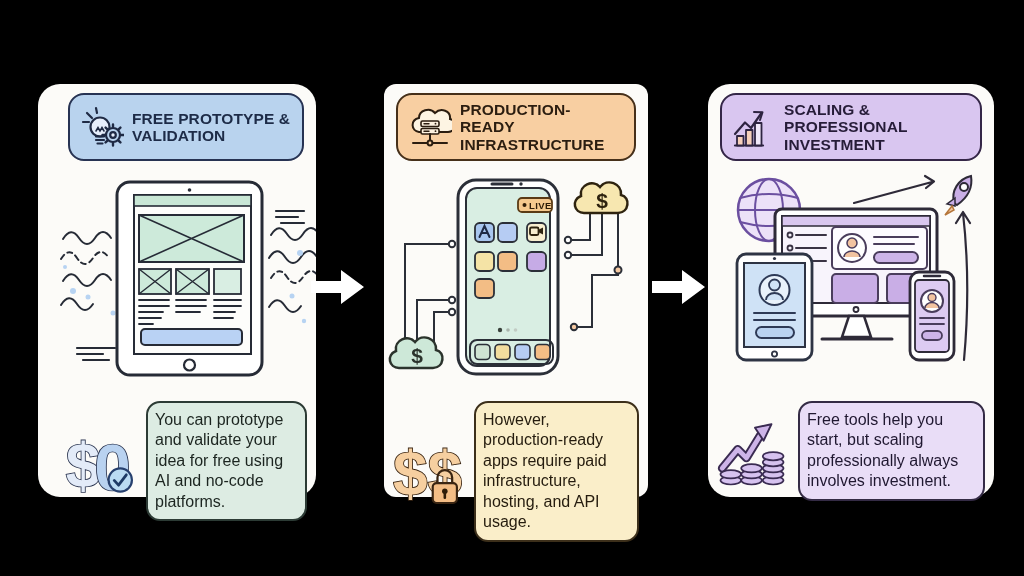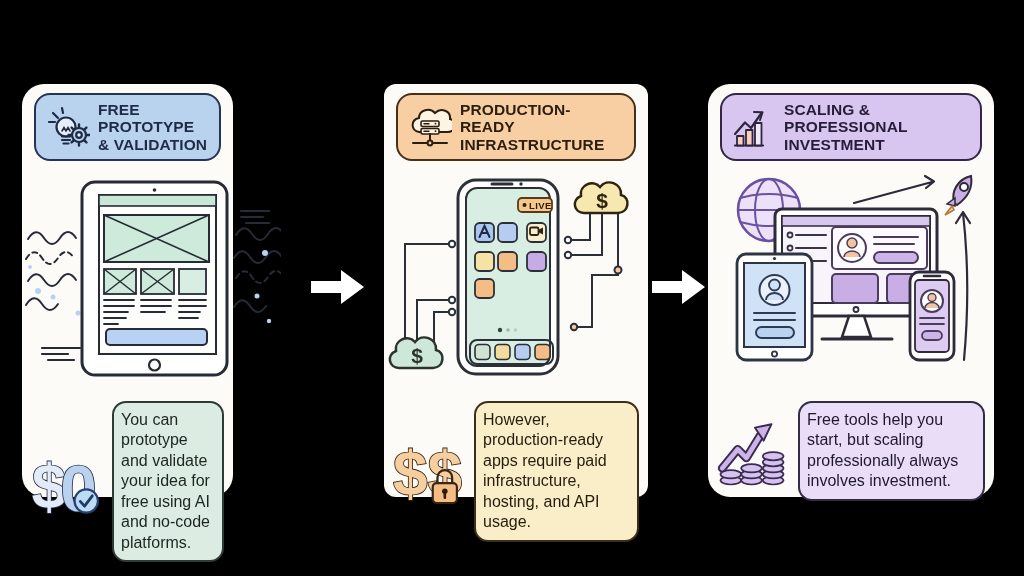--- a/index.html
+++ b/index.html
@@ -1,21 +1,21 @@
 <!DOCTYPE html>
 <html><head>
 <meta charset="utf-8">
 <style>
   html,body{margin:0;padding:0;background:#000;}
   body{width:1024px;height:576px;position:relative;overflow:hidden;
        font-family:"Liberation Sans", sans-serif;}
   .stage{position:absolute;inset:0;background:#000;}
   .panel{position:absolute;top:84px;height:413px;background:#fcfbf8;
          border-radius:22px;box-sizing:border-box;}
-  .panel-0{left:22px;width:211px;}
+  .panel-0{left:38px;width:278px;padding-left:18px;}
   .panel-1{left:384px;width:264px;border-radius:12px;}
   .panel-2{left:708px;width:286px;}
   .hdr{margin:9px 12px 0;height:64px;display:flex;align-items:center;gap:8px;
        padding:0 10px;border-radius:16px;
        background:var(--header-bg,#ddd);border:2.5px solid var(--header-border,#222);}
   .hdr svg{flex:none;}
   .hdr-title{font-weight:700;font-size:15.5px;line-height:1.12;
              letter-spacing:.1px;color:var(--header-text,#111);}
   .illus{display:block;margin:2px auto 0;}
   .footer{display:flex;align-items:center;gap:5px;margin:0 9px;}

